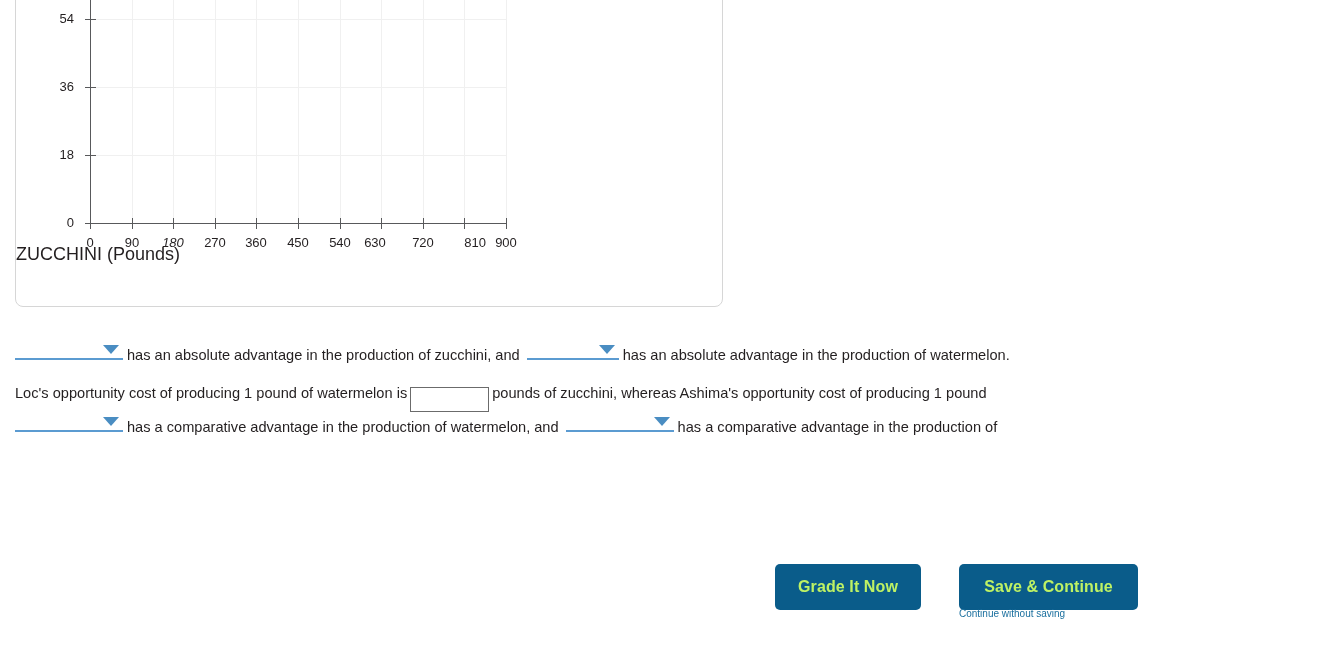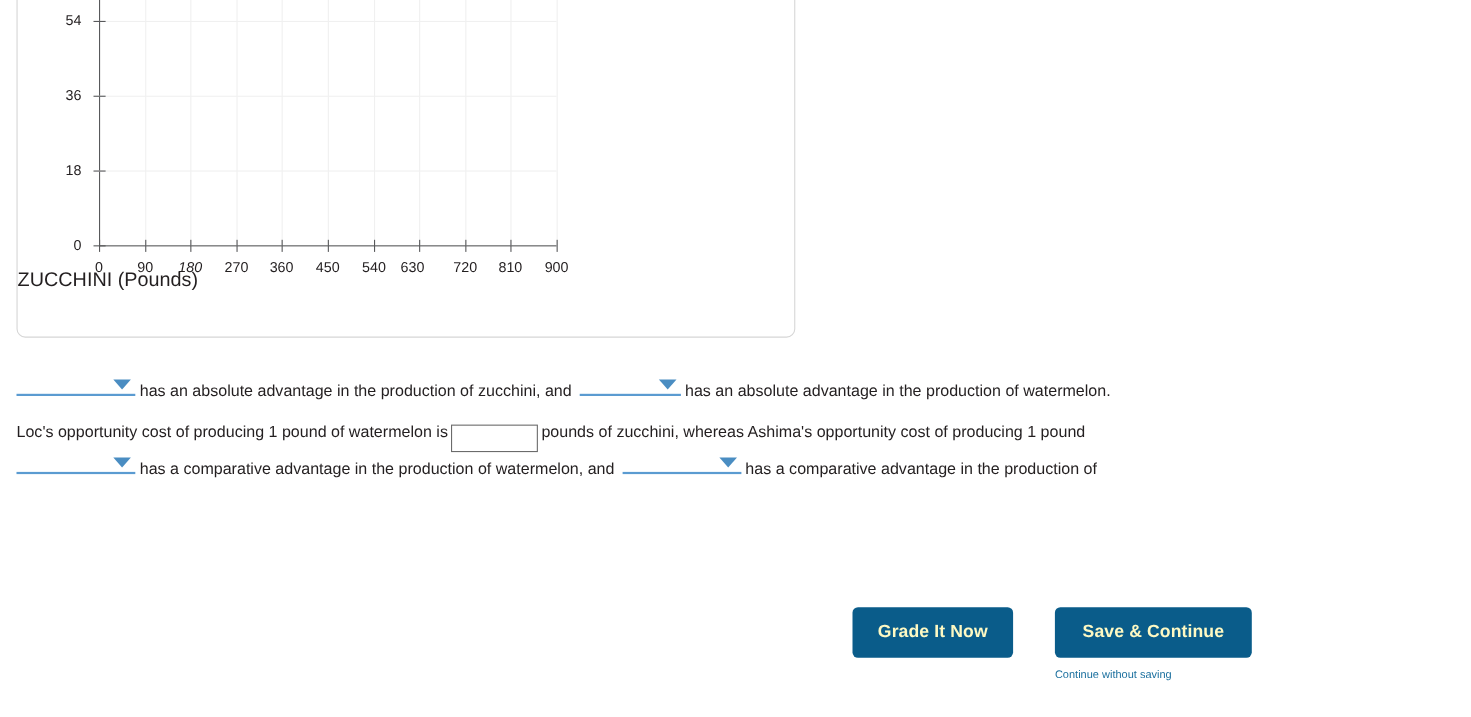--- a/index.html
+++ b/index.html
@@ -124,28 +124,29 @@
     font-family: "Liberation Sans", sans-serif;
     font-size: 13px;
     color: #231f20;
     outline: none;
   }
 
   
   .btn {
     position: absolute;
     background: #0a5c8a;
-    color: #fef9c3;
+    color: #bef264;
     border: none;
     border-radius: 5px;
     font-family: "Liberation Sans", sans-serif;
     font-size: 16px;
     font-weight: bold;
     letter-spacing: 0.1px;
     cursor: pointer;
+    margin-top: 12px;
   }
   #grade-btn { left: 775px; top: 552px; width: 146px; height: 46px; }
   #save-btn  { left: 959px; top: 552px; width: 179px; height: 46px; }
 
   .link-continue {
     position: absolute;
     left: 959px; top: 608px;
     font-size: 10px;
     color: #1a6f9e;
     text-decoration: none;
@@ -190,21 +191,21 @@
           <div class="xtick-label" style="left: 166px;">360</div>
           <div class="tick-x" style="left: 208px; top: 335px;"></div>
           <div class="xtick-label" style="left: 208px;">450</div>
           <div class="tick-x" style="left: 250px; top: 335px;"></div>
           <div class="xtick-label" style="left: 250px;">540</div>
           <div class="tick-x" style="left: 291px; top: 335px;"></div>
           <div class="xtick-label" style="left: 285px;">630</div>
           <div class="tick-x" style="left: 333px; top: 335px;"></div>
           <div class="xtick-label" style="left: 333px;">720</div>
           <div class="tick-x" style="left: 374px; top: 335px;"></div>
-          <div class="xtick-label" style="left: 374px;">810</div>
+          <div class="xtick-label" style="left: 374px; text-align: right;">810</div>
           <div class="tick-x" style="left: 416px; top: 335px;"></div>
           <div class="xtick-label" style="left: 416px;">900</div>
           <div class="tick-y" style="top: 340px;"></div>
           <div class="ytick-label" style="top: 332px;">0</div>
           <div class="tick-y" style="top: 272px;"></div>
           <div class="ytick-label" style="top: 264px;">18</div>
           <div class="tick-y" style="top: 204px;"></div>
           <div class="ytick-label" style="top: 196px;">36</div>
           <div class="tick-y" style="top: 136px;"></div>
           <div class="ytick-label" style="top: 128px;">54</div>

